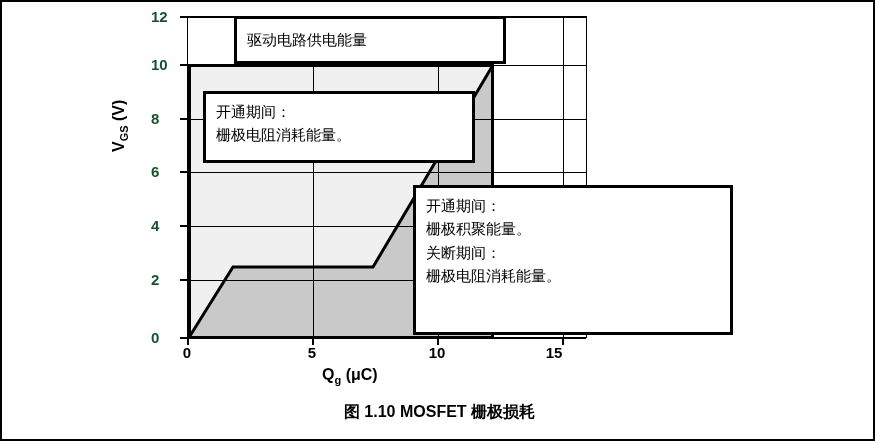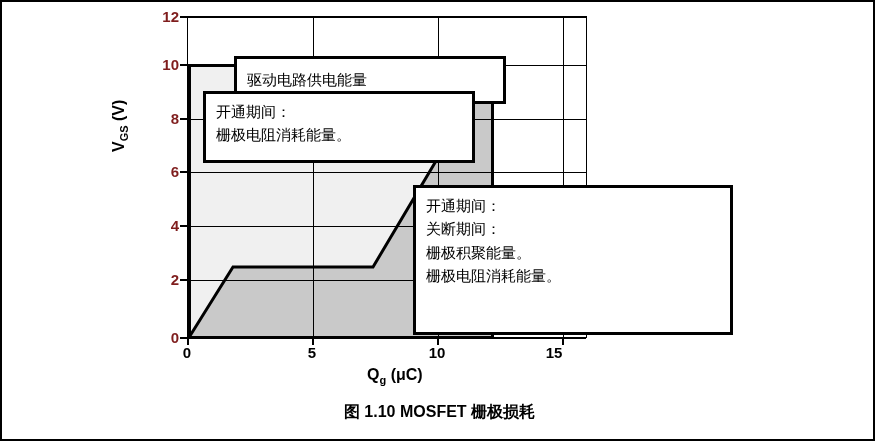--- a/index.html
+++ b/index.html
@@ -47,24 +47,23 @@
     position: absolute;
     border: 3px solid #000000;
     box-sizing: border-box;
   }
 
   
   .ytick {
     position: absolute;
     right: 0;
     width: 28px;
-    text-align: right;
     font-size: 15px;
     font-weight: bold;
-    color: #7f1d1d;
+    color: #14532d;
     line-height: 1;
   }
   .ytick-wrap {
     position: absolute;
     left: 145px;
     top: 14px;
     width: 32px;
     height: 322px;
   }
   .xtick {
@@ -111,21 +110,20 @@
     color: #000000;
   }
   .xlabel {
     position: absolute;
     left: 320px;
     top: 364px;
     font-size: 16px;
     font-weight: bold;
     color: #000000;
     white-space: nowrap;
-    margin-left: 45px;
   }
   .sub {
     font-size: 11px;
     vertical-align: sub;
   }
 
   
   .callout {
     position: absolute;
     background: #ffffff;
@@ -139,21 +137,20 @@
   .callout div {
     white-space: nowrap;
   }
   #callout-supply {
     left: 232px;
     top: 14px;
     width: 272px;
     height: 48px;
     display: flex;
     align-items: center;
-    margin-top: 40px;
   }
   #callout-gate-res {
     left: 201px;
     top: 89px;
     width: 272px;
     height: 72px;
   }
   #callout-charge {
     left: 411px;
     top: 183px;
@@ -244,20 +241,20 @@
     <div>驱动电路供电能量</div>
   </div>
 
   <div class="callout" id="callout-gate-res">
     <div>开通期间：</div>
     <div>栅极电阻消耗能量。</div>
   </div>
 
   <div class="callout" id="callout-charge">
     <div>开通期间：</div>
+    <div>栅极积聚能量。</div>
     <div>关断期间：</div>
-    <div>栅极积聚能量。</div>
     <div>栅极电阻消耗能量。</div>
   </div>
 
   <div class="caption">图 1.10 MOSFET 栅极损耗</div>
 
 </div>
 
 </body></html>

